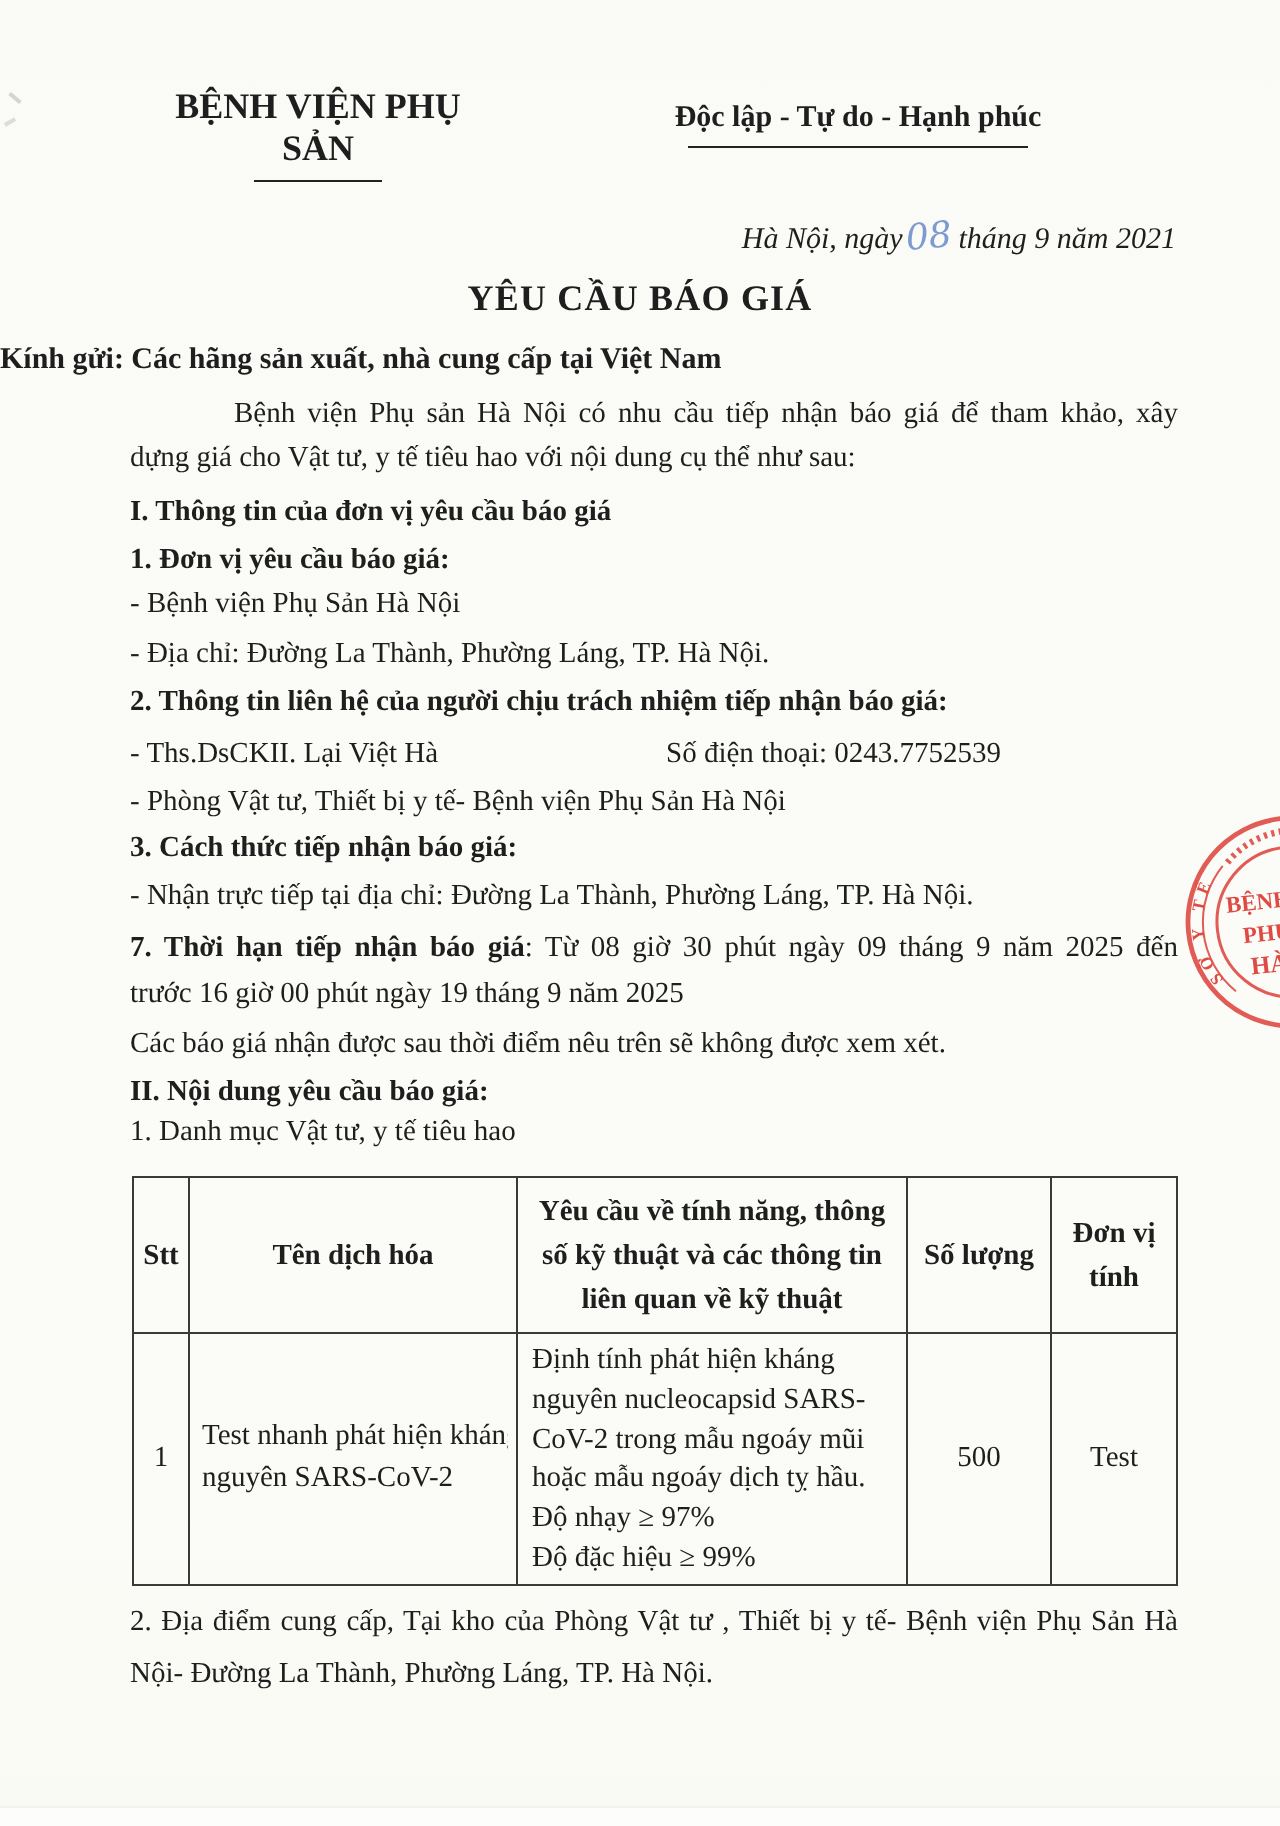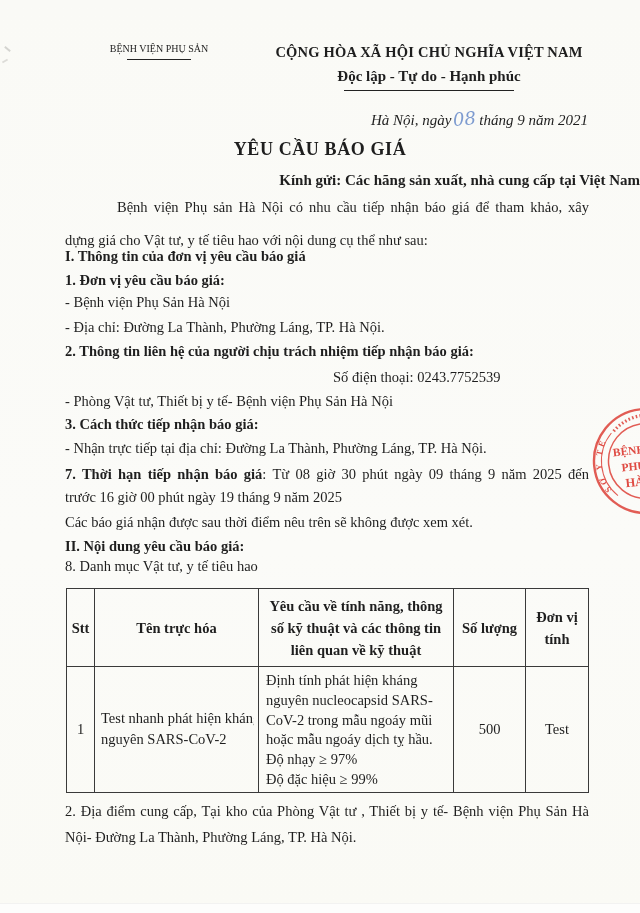--- a/index.html
+++ b/index.html
@@ -10,31 +10,31 @@
     color:#1e1e1e;font-size:14.5px;
   }
   .abs{position:absolute;}
   .ln{position:absolute;left:65px;width:524px;height:21px;line-height:21px;overflow:hidden;white-space:nowrap;}
   .bold{font-weight:700;}
   .stretch{text-align:justify;text-align-last:justify;white-space:normal;}
   .indent{padding-left:52px;width:472px;}
   
   .hdr-left{left:78px;top:40px;width:162px;text-align:center;}
   .hdr-left .l1{font-size:14px;letter-spacing:.2px;}
-  .hdr-left .l2{font-size:10px;font-weight:400;margin-top:3px;}
+  .hdr-left .l2{font-size:18px;font-weight:700;margin-top:3px;}
   .hdr-right{left:266px;top:44px;width:326px;text-align:center;}
   .hdr-right .l1{font-size:14.5px;font-weight:700;letter-spacing:.2px;}
   .hdr-right .l2{font-size:15px;font-weight:700;margin-top:7px;}
   .rule{height:0;border-bottom:1.4px solid #222;margin:5px auto 0 auto;}
   .rule-left{width:64px;}
   .rule-right{width:170px;}
   .dateline{top:108px;right:52px;font-style:italic;font-size:15px;white-space:nowrap;}
   .handwrite{color:#7d9bd0;font-size:18px;font-family:"DejaVu Serif",serif;font-style:italic;display:inline-block;transform:rotate(-5deg);margin:0 3px 0 2px;}
   .doc-title{top:139px;left:0;width:640px;text-align:center;font-size:18px;font-weight:700;letter-spacing:.6px;}
-  .salutation{top:172px;left:0;width:640px;text-align:right;font-size:15px;font-weight:700;}
+  .salutation{top:172px;left:0;width:640px;text-align:left;font-size:15px;font-weight:700;}
   .phone{position:absolute;left:268px;top:0;}
   
   .tblwrap{top:588px;left:66px;width:522px;}
   table{border-collapse:collapse;width:522px;table-layout:fixed;}
   td,th{border:1px solid #3a3a3a;font-size:14.5px;padding:2px 4px;vertical-align:middle;}
   th{font-weight:700;text-align:center;line-height:22px;padding:4px 4px;}
   tr.hdr{height:78px;}
   tr.row{height:125px;}
   .cell-center{text-align:center;}
   .cell-name div{line-height:21px;text-align:left;padding-left:2px;white-space:nowrap;overflow:hidden;}
@@ -50,68 +50,68 @@
 </style>
 </head>
 <body>
 
 <div class="abs hdr-left">
   <div class="l2">BỆNH VIỆN PHỤ SẢN</div>
   <div class="rule rule-left"></div>
 </div>
 
 <div class="abs hdr-right">
-  <div class="l1">CỘNG HÒA XÃ HỘI CHỦ NGHĨA VIỆT NAM</div>
   <div class="l2">Độc lập - Tự do - Hạnh phúc</div>
   <div class="rule rule-right"></div>
 </div>
 
 <div class="abs dateline">
   <span>Hà Nội, ngày</span><span class="handwrite">08</span><span>tháng 9 năm 2021</span>
 </div>
 
 <div class="abs doc-title">YÊU CẦU BÁO GIÁ</div>
 <div class="abs salutation">Kính gửi: Các hãng sản xuất, nhà cung cấp tại Việt Nam</div>
 
 <div class="ln stretch indent" style="top:197px">Bệnh viện Phụ sản Hà Nội có nhu cầu tiếp nhận báo giá để tham khảo, xây</div>
-<div class="ln" style="top:230px">dựng giá cho Vật tư, y tế tiêu hao với nội dung cụ thể như sau:</div>
+<div class="ln" style="top:219px">dựng giá cho Vật tư, y tế tiêu hao với nội dung cụ thể như sau:</div>
 
 <div class="ln bold" style="top:246px">I. Thông tin của đơn vị yêu cầu báo giá</div>
 <div class="ln bold" style="top:270px">1. Đơn vị yêu cầu báo giá:</div>
 <div class="ln" style="top:292px">- Bệnh viện Phụ Sản Hà Nội</div>
 <div class="ln" style="top:317px">- Địa chỉ: Đường La Thành, Phường Láng, TP. Hà Nội.</div>
 <div class="ln bold" style="top:341px">2. Thông tin liên hệ của người chịu trách nhiệm tiếp nhận báo giá:</div>
 <div class="ln" style="top:367px">
+  <span>- Ths.DsCKII. Lại Việt Hà</span>
   <span class="phone">Số điện thoại: 0243.7752539</span>
 </div>
 <div class="ln" style="top:391px">- Phòng Vật tư, Thiết bị y tế- Bệnh viện Phụ Sản Hà Nội</div>
 <div class="ln bold" style="top:414px">3. Cách thức tiếp nhận báo giá:</div>
 <div class="ln" style="top:438px">- Nhận trực tiếp tại địa chỉ: Đường La Thành, Phường Láng, TP. Hà Nội.</div>
 <div class="ln stretch" style="top:464px">
   <span class="bold">7. Thời hạn tiếp nhận báo giá</span><span>: Từ 08 giờ 30 phút ngày 09 tháng 9 năm 2025 đến</span>
 </div>
 <div class="ln" style="top:487px">trước 16 giờ 00 phút ngày 19 tháng 9 năm 2025</div>
 <div class="ln" style="top:512px">Các báo giá nhận được sau thời điểm nêu trên sẽ không được xem xét.</div>
 
 <div class="ln bold" style="top:536px">II. Nội dung yêu cầu báo giá:</div>
-<div class="ln" style="top:556px">8. Danh mục Vật tư, y tế tiêu hao</div>
+<div class="ln" style="top:556px">1. Danh mục Vật tư, y tế tiêu hao</div>
 
 <div class="abs tblwrap">
   <table>
     <colgroup>
       <col style="width:28px">
         <col style="width:164px">
         <col style="width:195px">
         <col style="width:72px">
         <col style="width:63px">
     </colgroup>
     <tbody>
         <tr class="hdr">
       <th>Stt</th>
-      <th>Tên trực hóa</th>
+      <th>Tên dịch hóa</th>
       <th>Yêu cầu về tính năng, thông số kỹ thuật và các thông tin liên quan về kỹ thuật</th>
       <th>Số lượng</th>
       <th>Đơn vị tính</th>
     </tr>
     <tr class="row">
       <td class="cell-center">1</td>
       <td class="cell-name">
         <div>Test nhanh phát hiện kháng</div>
         <div>nguyên SARS-CoV-2</div>
       </td>

